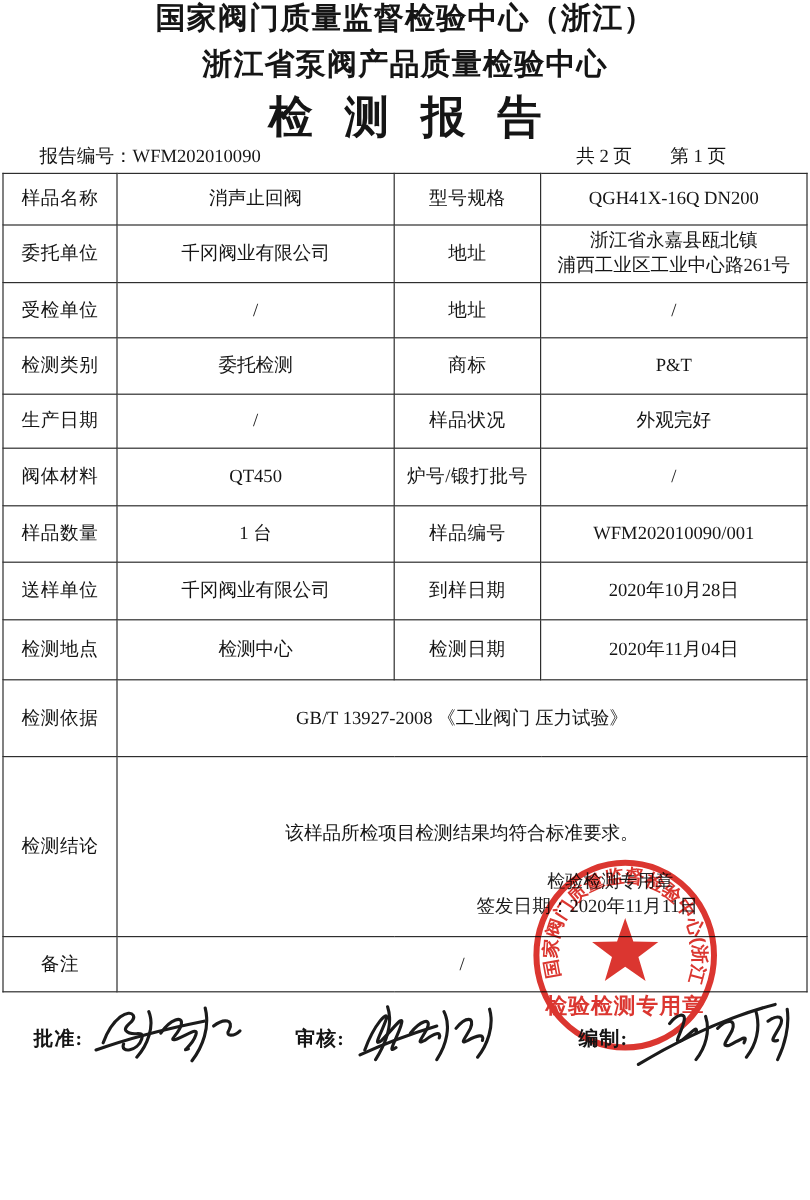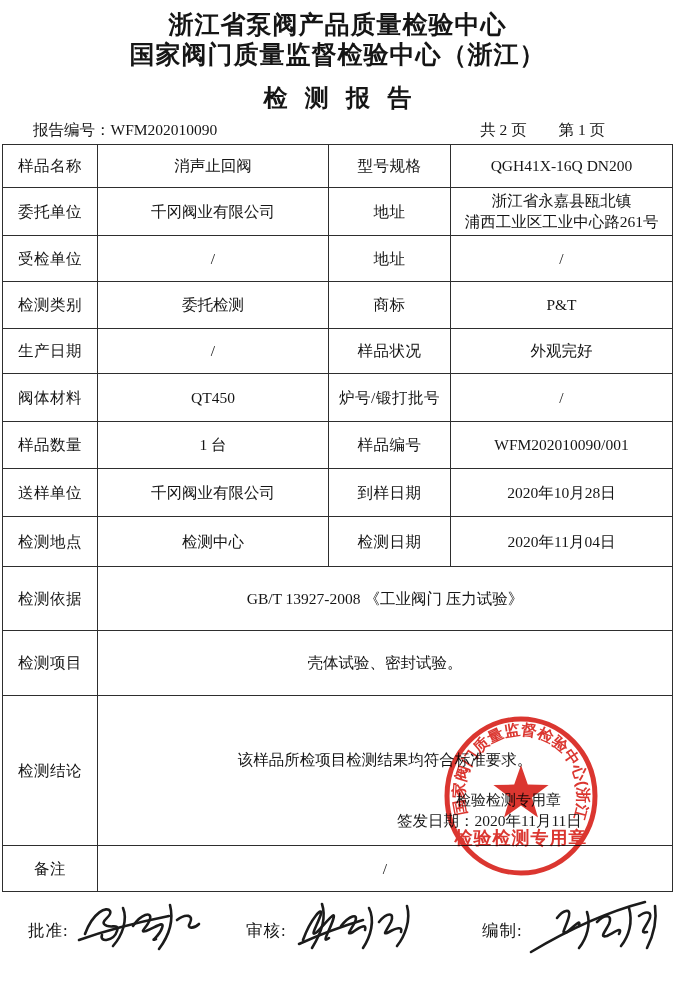--- a/index.html
+++ b/index.html
@@ -4,21 +4,21 @@
 <style>
   html,body{margin:0;padding:0;background:#fff;}
   .page{position:relative;width:675px;height:1000px;background:#ffffff;overflow:hidden;
         font-family:"Liberation Serif","DejaVu Serif",serif;color:#151515;}
 
   
   .org{text-align:center;font-weight:700;font-family:"Liberation Sans","DejaVu Sans",sans-serif;
        font-size:25px;line-height:30px;letter-spacing:1px;}
   .org1{padding-top:9px;}
   .report-title{text-align:center;font-weight:700;font-family:"Liberation Sans","DejaVu Sans",sans-serif;
-       font-size:24px;line-height:40px;margin-top:9px;letter-spacing:.72em;padding-left:.72em;}
+       font-size:37px;line-height:40px;margin-top:9px;letter-spacing:.72em;padding-left:.72em;}
   .meta{display:flex;justify-content:space-between;align-items:flex-end;font-size:15.5px;
         padding:0 70px 2px 33px;height:23px;}
   .meta-right span + span{margin-left:28px;}
 
   
   table.report{border-collapse:collapse;table-layout:fixed;width:670px;margin-left:2px;margin-top:1px;}
   table.report td{border:1.6px solid #2e2e2e;font-size:15.5px;text-align:center;vertical-align:middle;
         padding:2px 8px;white-space:pre-line;line-height:1.38;}
   td.lbl{letter-spacing:.5px;}
   .trh1{height:43px}.trh2{height:47px}.trh3{height:46px}.trh4{height:48px}.trh5{height:47px}
@@ -34,31 +34,31 @@
   .seal{position:absolute;left:437px;top:710px;width:168px;height:172px;
         mix-blend-mode:multiply;opacity:.92;pointer-events:none;}
   .seal .arc-text{font-size:15px;font-weight:700;font-family:"Liberation Sans","DejaVu Sans",sans-serif;}
   .seal .bottom-text{font-size:18px;font-weight:700;text-anchor:middle;letter-spacing:1px;
         font-family:"Liberation Sans","DejaVu Sans",sans-serif;}
 
   
   .footer{position:relative;height:62px;margin-top:6px;}
   .sgroup{position:absolute;top:0;display:flex;align-items:flex-start;}
   .g1{left:28px}.g2{left:246px}.g3{left:482px}
-  .siglabel{font-size:16.5px;margin-top:22px;letter-spacing:1px;white-space:nowrap;}
+  .siglabel{font-size:16.5px;margin-top:22px;letter-spacing:1px;white-space:nowrap;font-weight:bold;}
   svg.sig{margin-left:4px;}
   svg.sig path{stroke:#1b1b1b;stroke-width:2.6;fill:none;stroke-linecap:round;stroke-linejoin:round;}
 </style>
 </head>
 <body>
 
 <div class="page">
 
+  <div class="org">国家阀门质量监督检验中心（浙江）</div>
   <div class="org org1">浙江省泵阀产品质量检验中心</div>
-  <div class="org">国家阀门质量监督检验中心（浙江）</div>
   <div class="report-title">检测报告</div>
 
   <div class="meta">
     <div class="meta-left">
       <span>报告编号：</span><span>WFM202010090</span>
     </div>
     <div class="meta-right">
       <span>共 2 页</span>
       <span>第 1 页</span>
     </div>
@@ -124,24 +124,20 @@
       <tr class="trh10">
         <td class="lbl">检测地点</td>
         <td class="val">检测中心</td>
         <td class="lbl">检测日期</td>
         <td class="val">2020年11月04日</td>
       </tr>
       <tr class="trb">
         <td class="lbl">检测依据</td>
         <td class="val basis-val" colspan="3">GB/T 13927-2008 《工业阀门 压力试验》</td>
       </tr>
-      <tr class="tri">
-        <td class="lbl">检测项目</td>
-        <td class="val left-top" colspan="3">壳体试验、密封试验。</td>
-      </tr>
       <tr class="trc">
         <td class="lbl">检测结论</td>
         <td class="val left-top concl" colspan="3">
           <span class="concl-text">该样品所检项目检测结果均符合标准要求。</span>
           <span class="stamp-caption">检验检测专用章</span>
           <span class="issue-date"><span>签发日期：</span><span>2020年11月11日</span></span>
         </td>
       </tr>
       <tr class="trr">
         <td class="lbl">备注</td>

